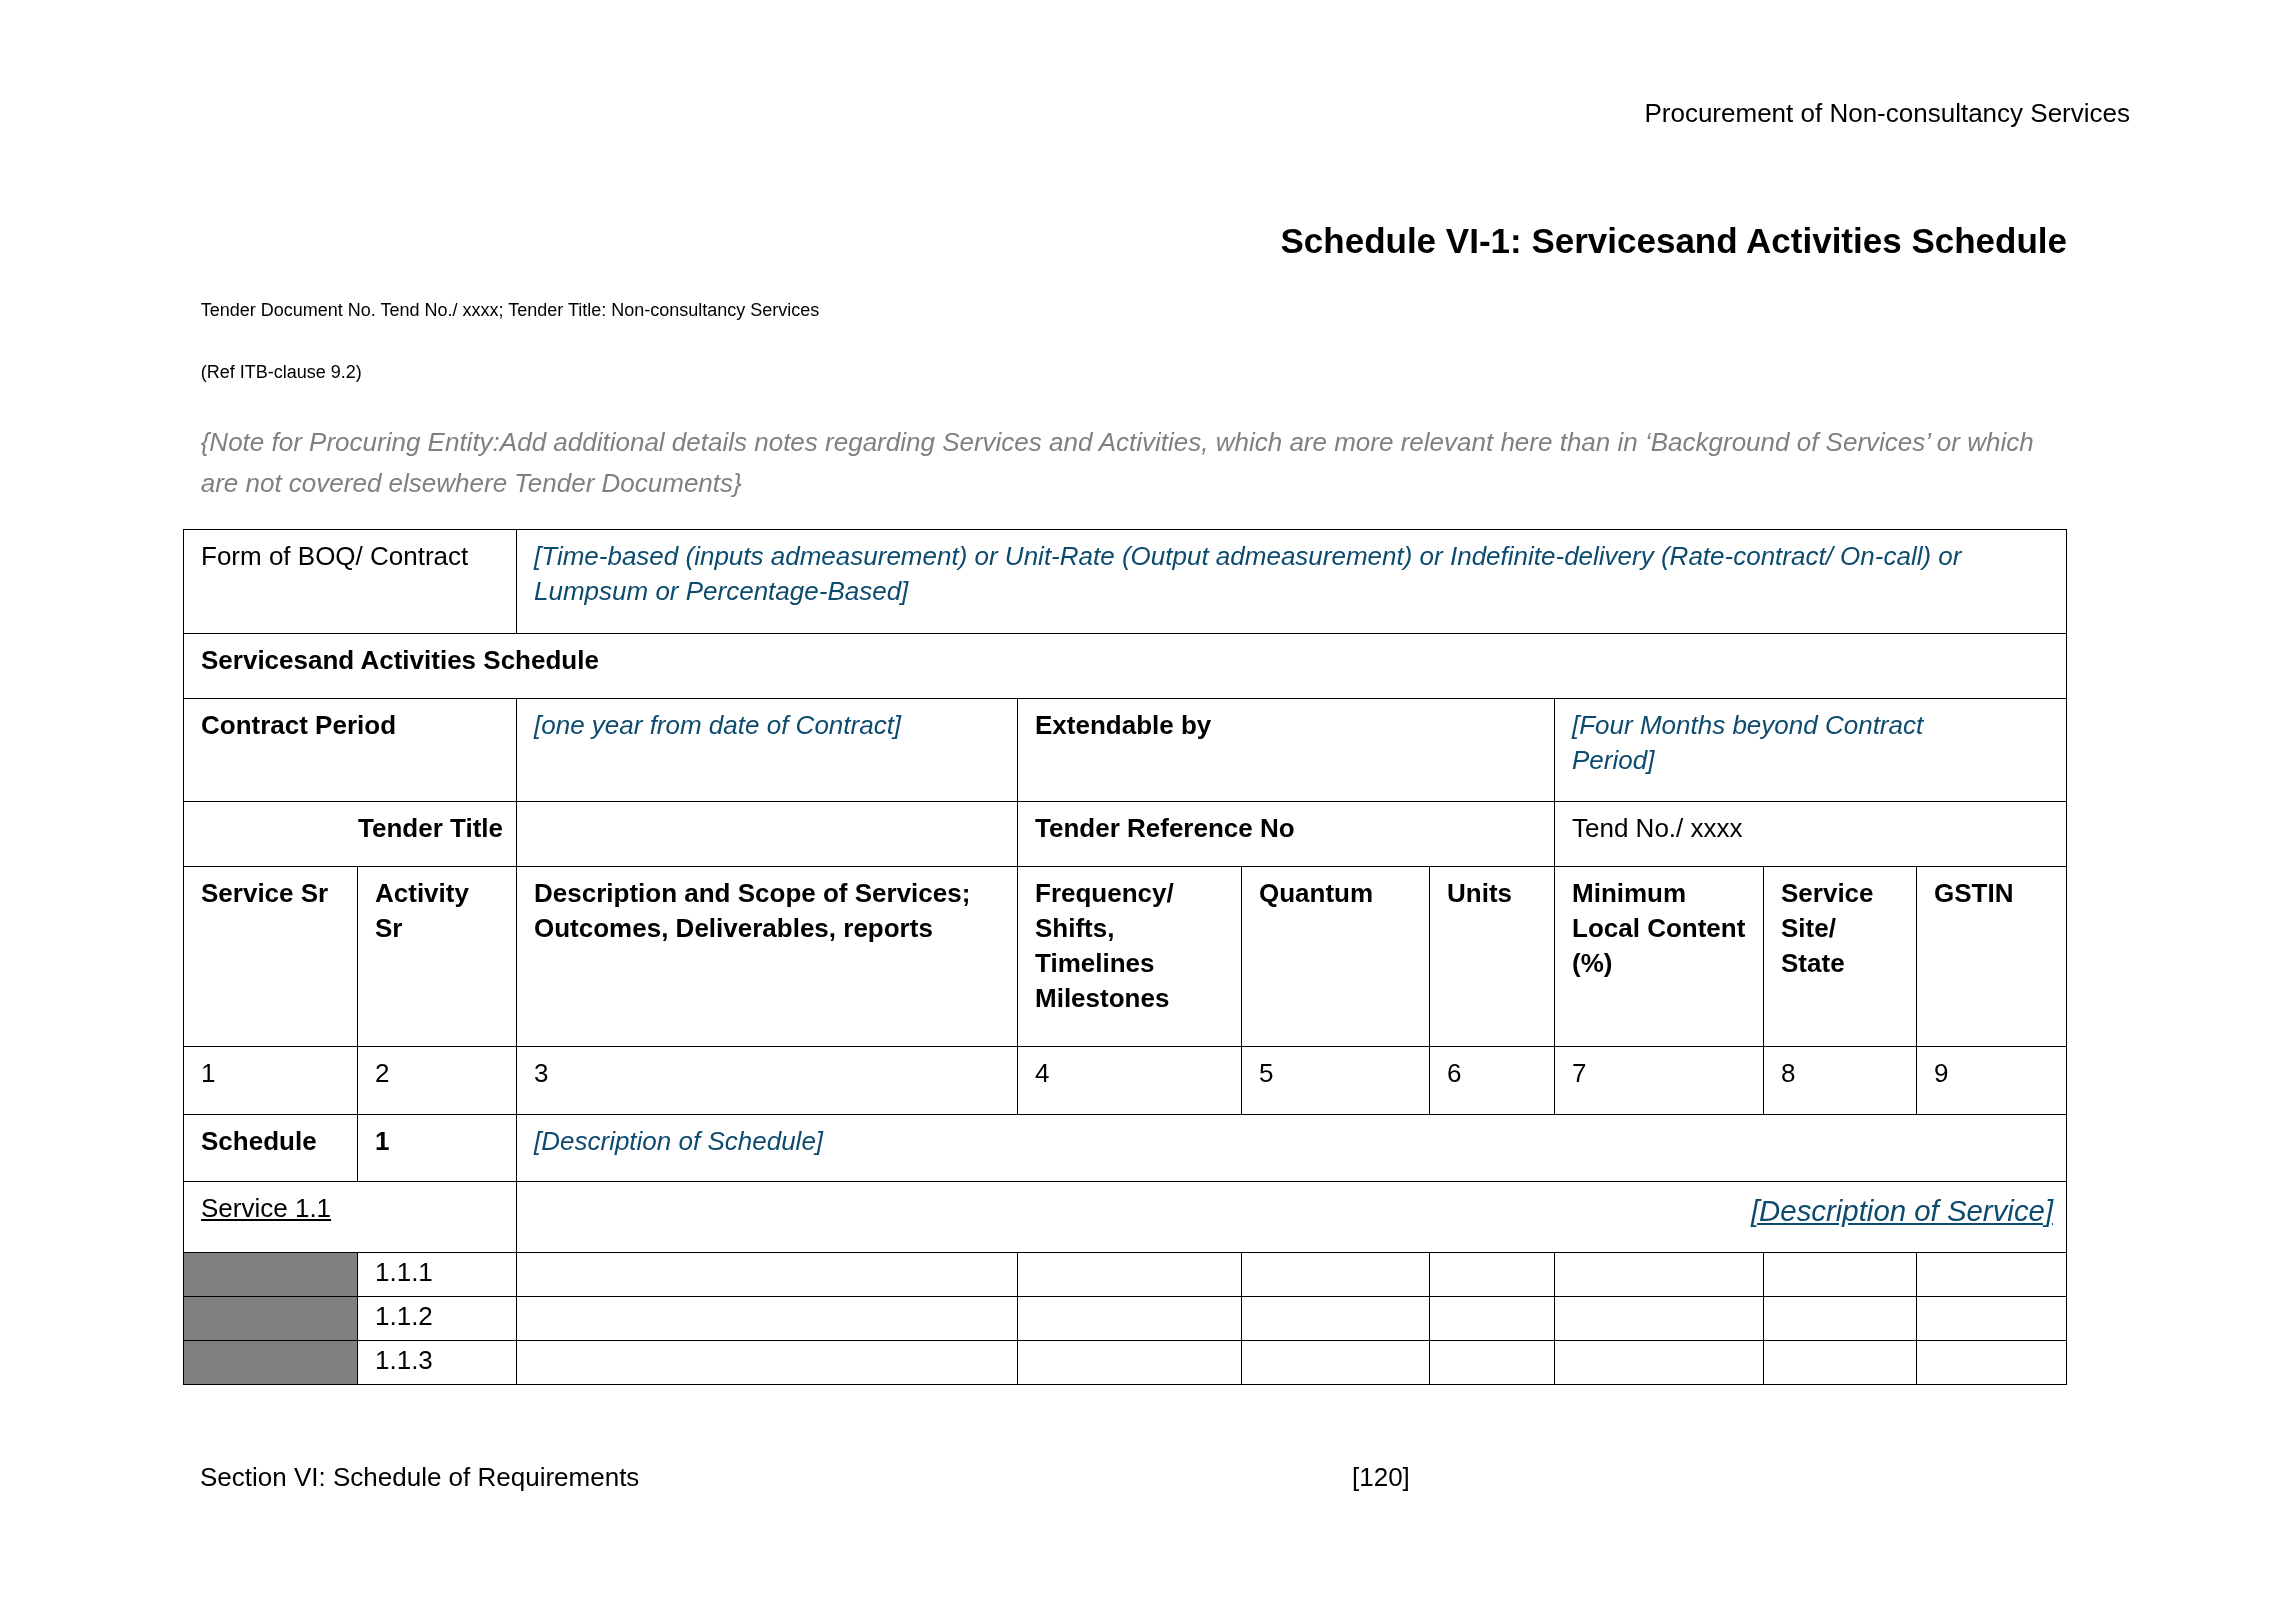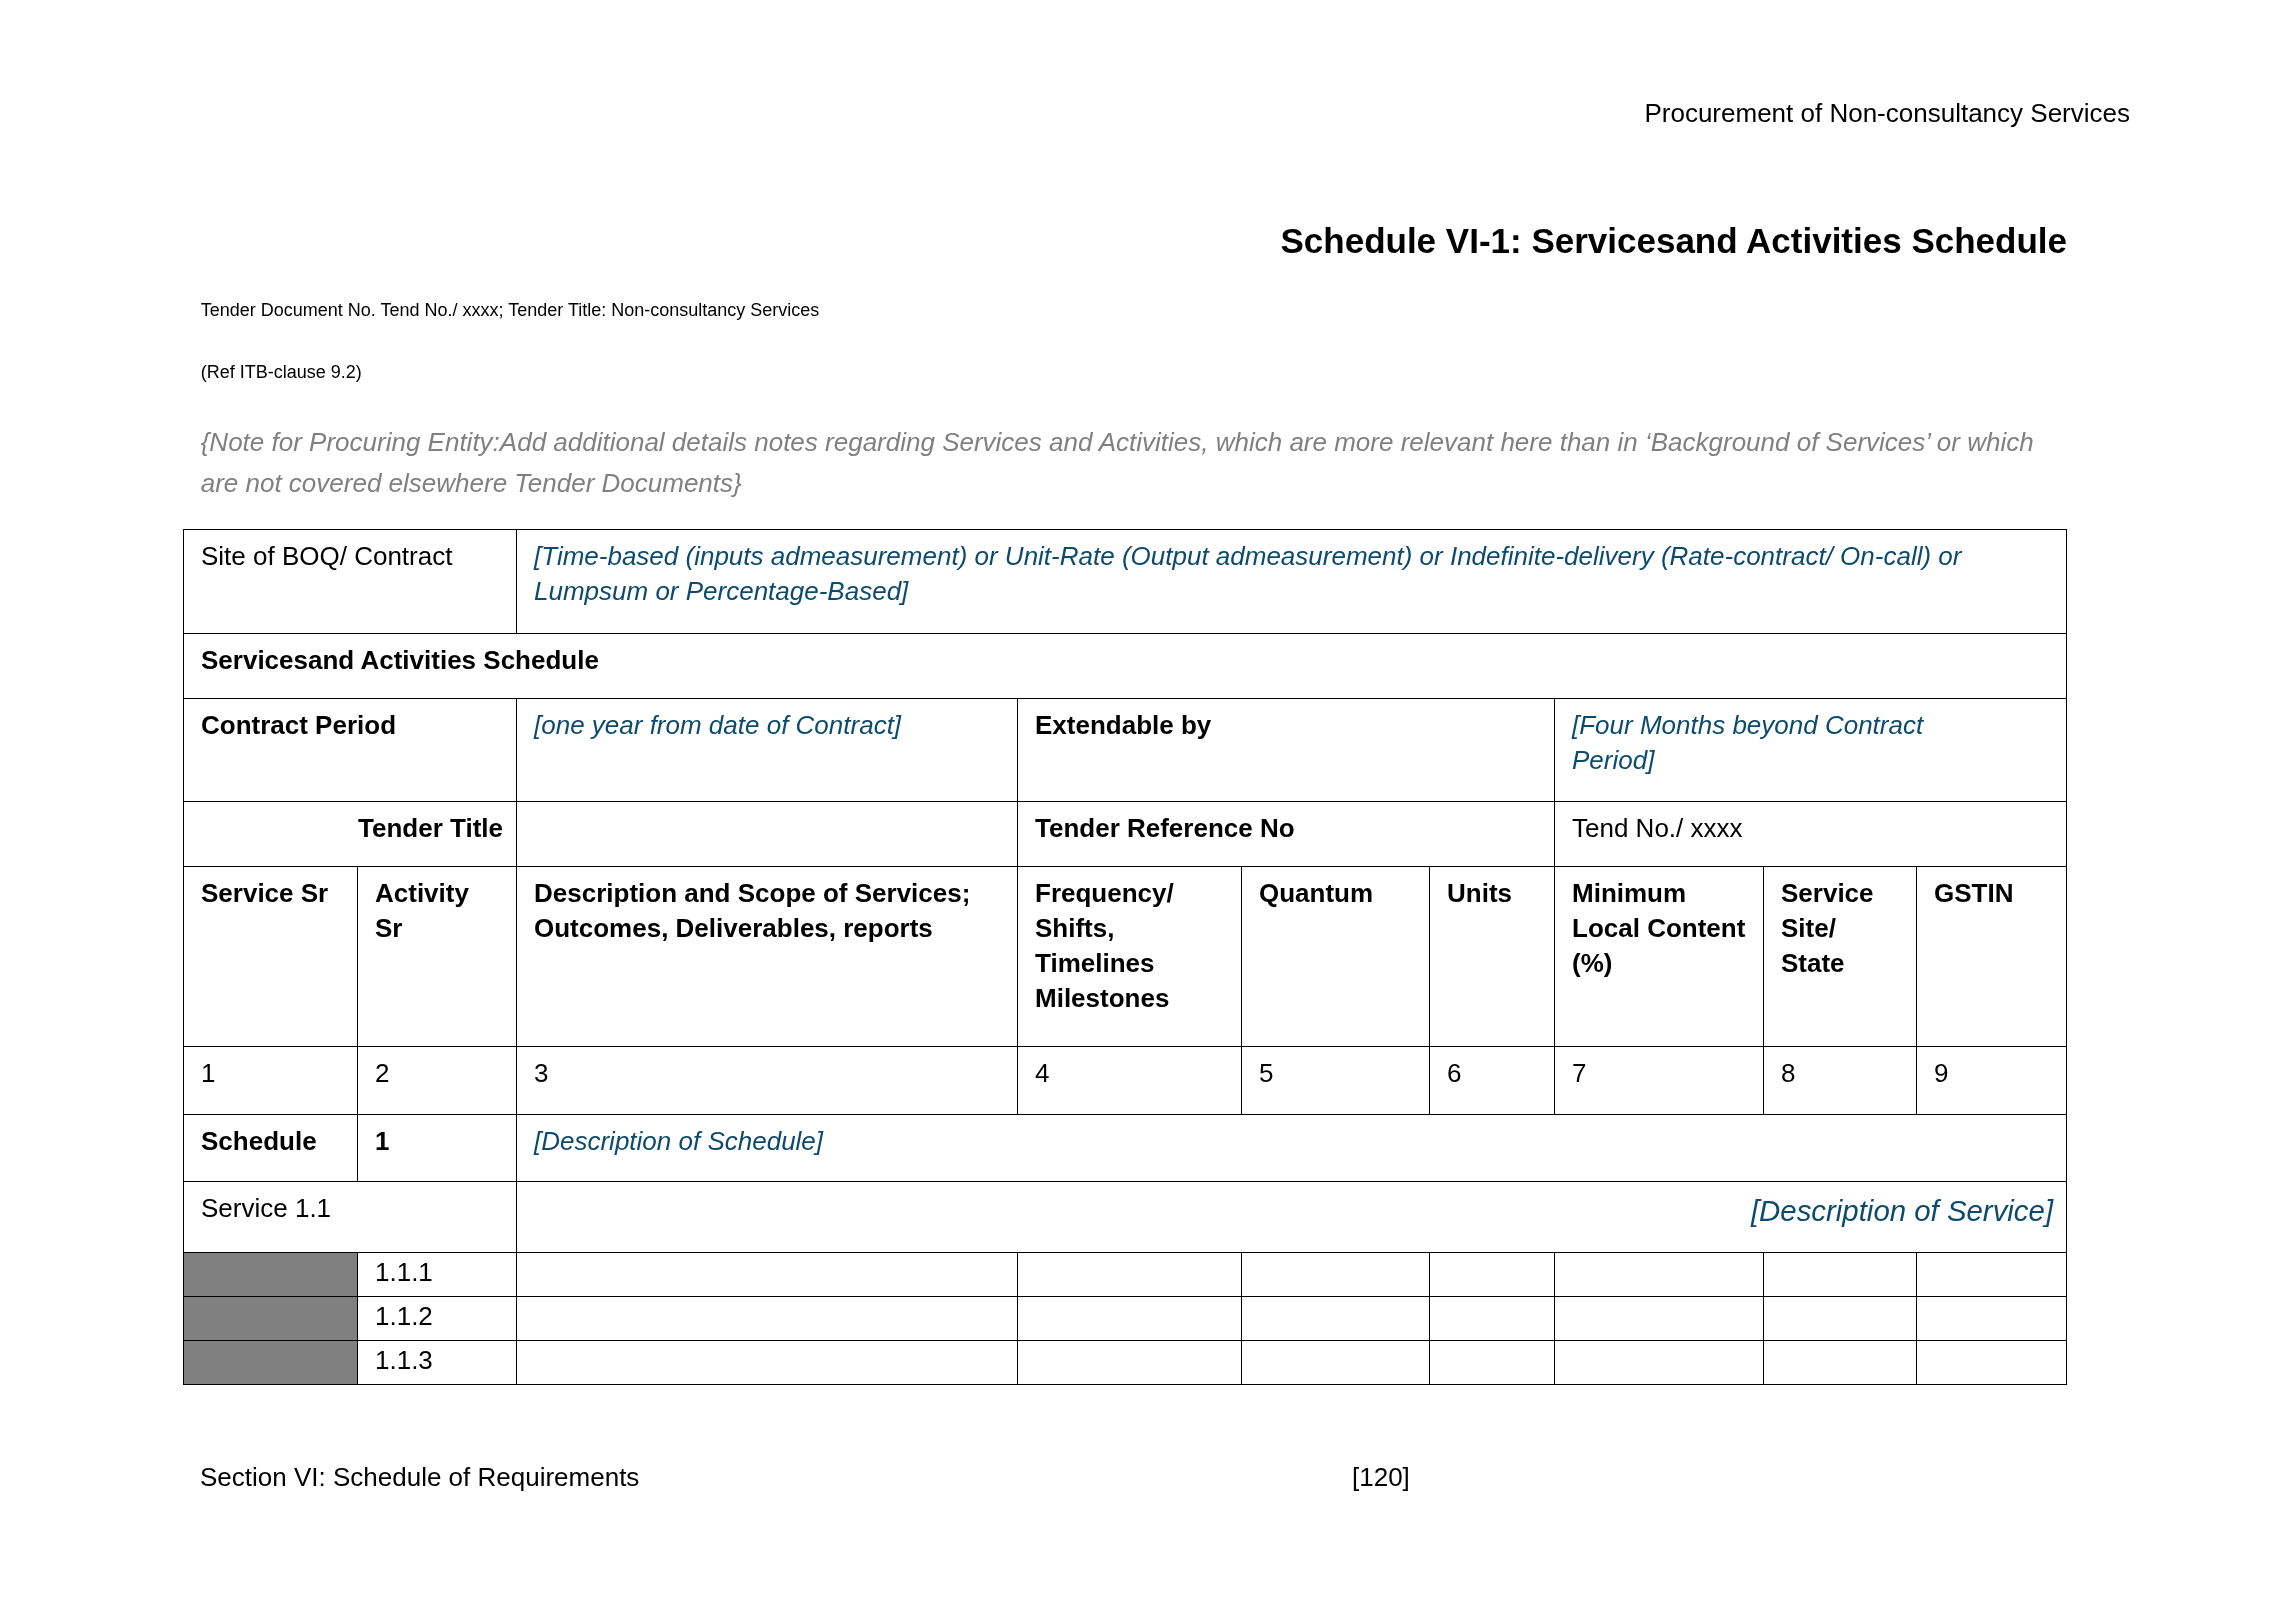--- a/index.html
+++ b/index.html
@@ -67,21 +67,21 @@
   td.gray-fill { background: #808080; }
   td.service-desc { font-size: 29.4px; text-align: right; }
   td.low { padding-top: 22px; }
   tr.r-form > td { height: 104px; }
   tr.r-sectitle > td { height: 65px; }
   tr.r-contract > td { height: 103px; }
   tr.r-tenderrow > td { height: 65px; }
   tr.r-header > td { height: 180px; white-space: pre-line; }
   tr.r-numbers > td { height: 68px; }
   tr.r-schedule > td { height: 67px; }
-  tr.r-service > td { height: 71px; }
+  tr.r-service > td { height: 71px; text-decoration: underline; }
   tr.r-activity > td { height: 44px; padding-top: 2px; }
   .footer {
     position: absolute;
     left: 200px;
     top: 1462px;
     width: 1884px;
     font-size: 26px;
   }
   .footer .footer-page {
     position: absolute;
@@ -112,21 +112,21 @@
           <col style="width:224px">
           <col style="width:188px">
           <col style="width:125px">
           <col style="width:209px">
           <col style="width:153px">
           <col style="width:150px">
       </colgroup>
       <tbody>
 
         <tr class="r-form">
-          <td colspan="2">Site of BOQ/ Contract</td>
+          <td colspan="2">Form of BOQ/ Contract</td>
           <td colspan="7" class="muted italic">[Time-based (inputs admeasurement) or Unit-Rate (Output admeasurement) or Indefinite-delivery (Rate-contract/ On-call) or Lumpsum or Percentage-Based]</td>
         </tr>
 
         <tr class="r-sectitle">
           <td colspan="9" class="bold center">Servicesand Activities Schedule</td>
         </tr>
 
         <tr class="r-contract">
           <td colspan="2" class="bold center">Contract Period</td>
           <td class="muted italic center">[one year from date of Contract]</td>

